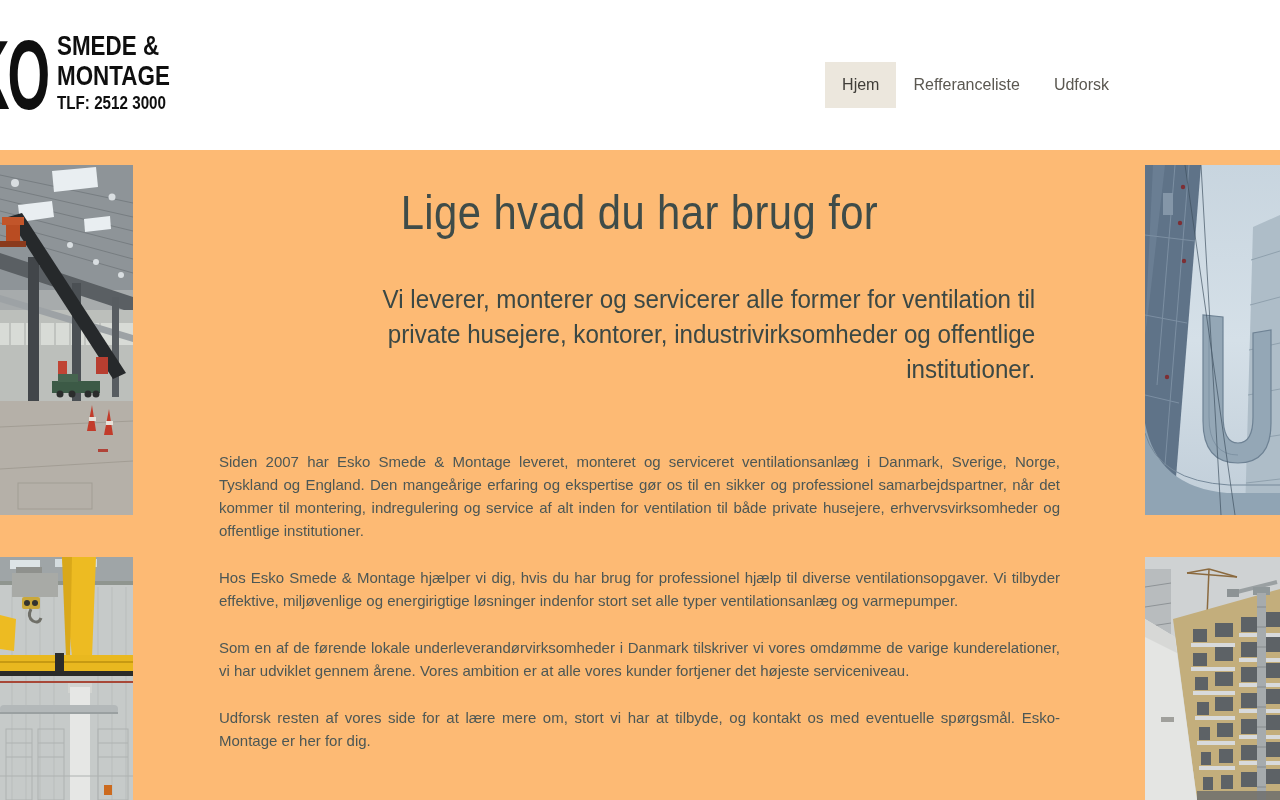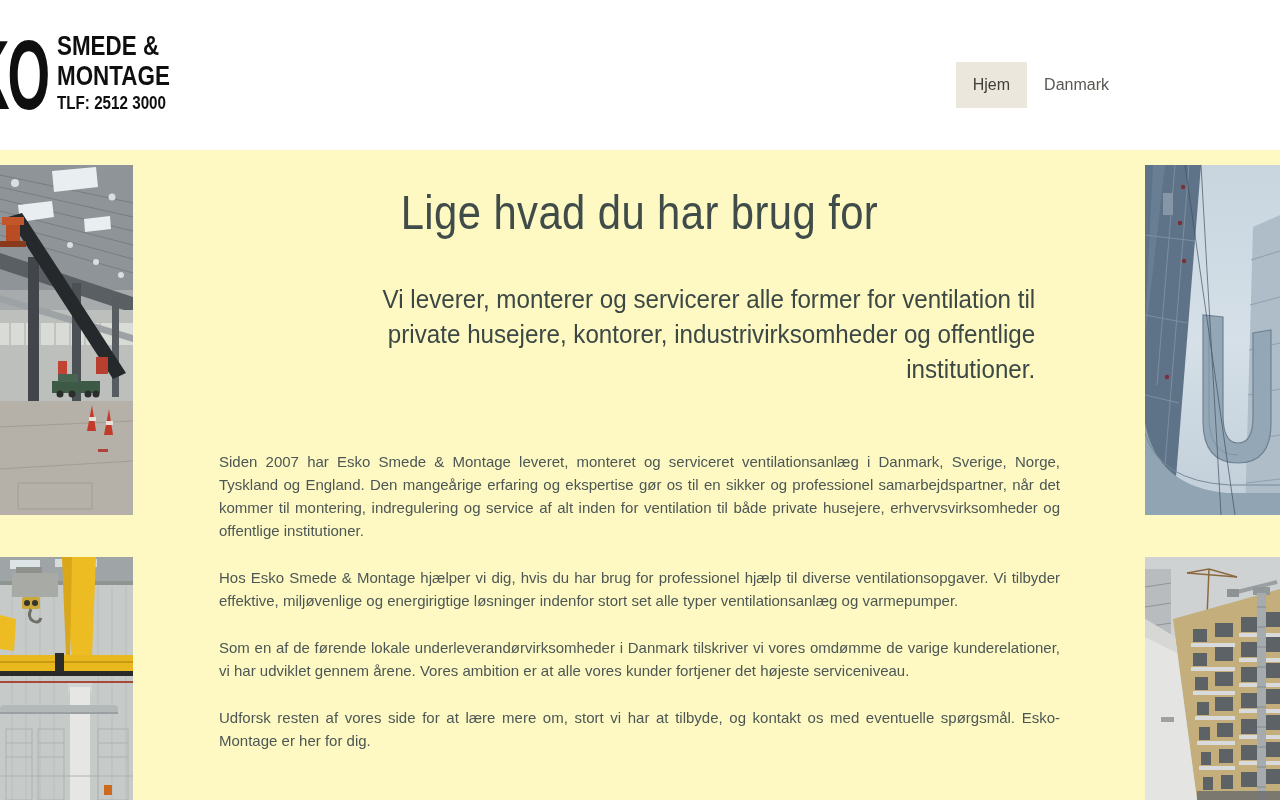--- a/index.html
+++ b/index.html
@@ -16,21 +16,21 @@
              color:#0f0f0f;white-space:nowrap;}
   .logo-line1,.logo-line2{font-size:28px;font-weight:700;line-height:30px;letter-spacing:0px;}
   .logo-line3{font-size:19px;font-weight:700;line-height:24px;letter-spacing:0px;}
 
   .nav{position:absolute;top:62px;right:154px;display:flex;}
   .nav-item{display:block;padding:12px 17px;font-size:16px;line-height:22px;color:#5b5851;
             text-decoration:none;cursor:pointer;white-space:nowrap;}
   .nav-item.active{background:#ece7dd;color:#403e39;}
 
   
-  .main{position:absolute;top:150px;left:0;width:1280px;height:650px;background:#fef9c3;}
+  .main{position:absolute;top:150px;left:0;width:1280px;height:650px;background:#fdba74;}
 
   .hero-title{position:absolute;left:219px;top:14px;width:841px;text-align:center;
               color:#3f4c49;}
   .hero-title span{display:inline-block;transform:scaleX(0.87);transform-origin:center;
               font-size:48px;font-weight:400;letter-spacing:0.5px;white-space:nowrap;}
 
   .hero-subtitle{position:absolute;left:219px;top:132px;width:841px;text-align:right;
               color:#3b4845;}
   .hero-subtitle .sub-inner{display:inline-block;transform:scaleX(0.93);transform-origin:center;}
   .hero-subtitle .sub-line{display:block;font-size:26px;line-height:35px;font-weight:400;
@@ -57,21 +57,22 @@
       <div class="logo-mark">KO</div>
       <div class="logo-text">
         <div class="logo-line1">SMEDE &amp;</div>
         <div class="logo-line2">MONTAGE</div>
         <div class="logo-line3">TLF: 2512 3000</div>
       </div>
     </div>
 
     <nav class="nav">
       <a class="nav-item active">Hjem</a>
-      <a class="nav-item">Danmark</a>
+      <a class="nav-item">Refferanceliste</a>
+      <a class="nav-item">Udforsk</a>
     </nav>
   </header>
 
   <main class="main">
 
     <h1 class="hero-title">
       <span>Lige hvad du har brug for</span>
     </h1>
 
     <div class="hero-subtitle">

